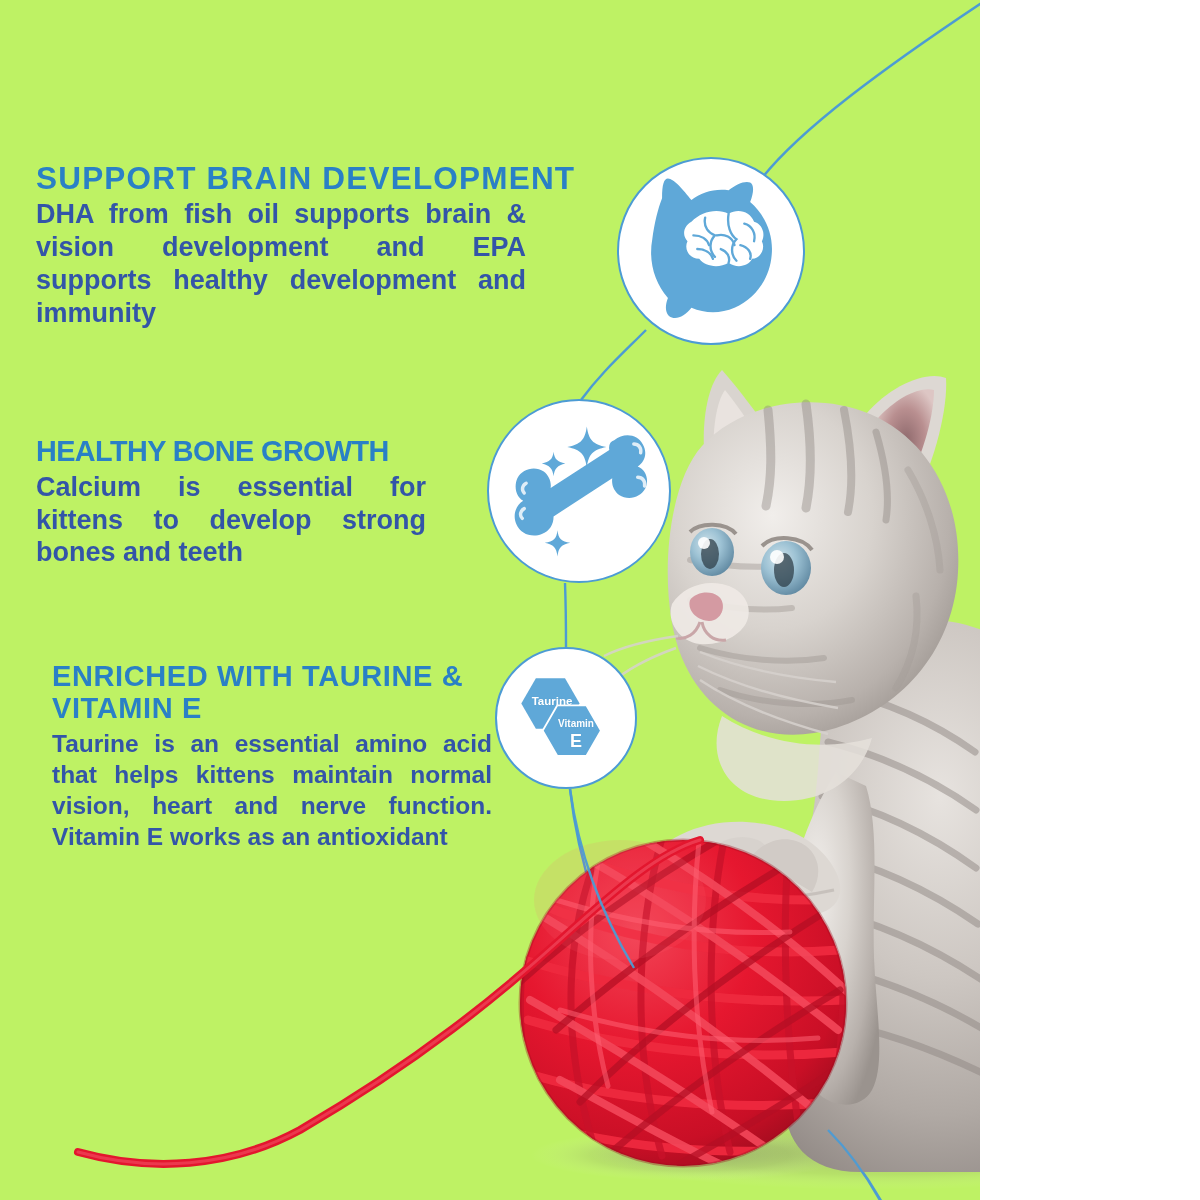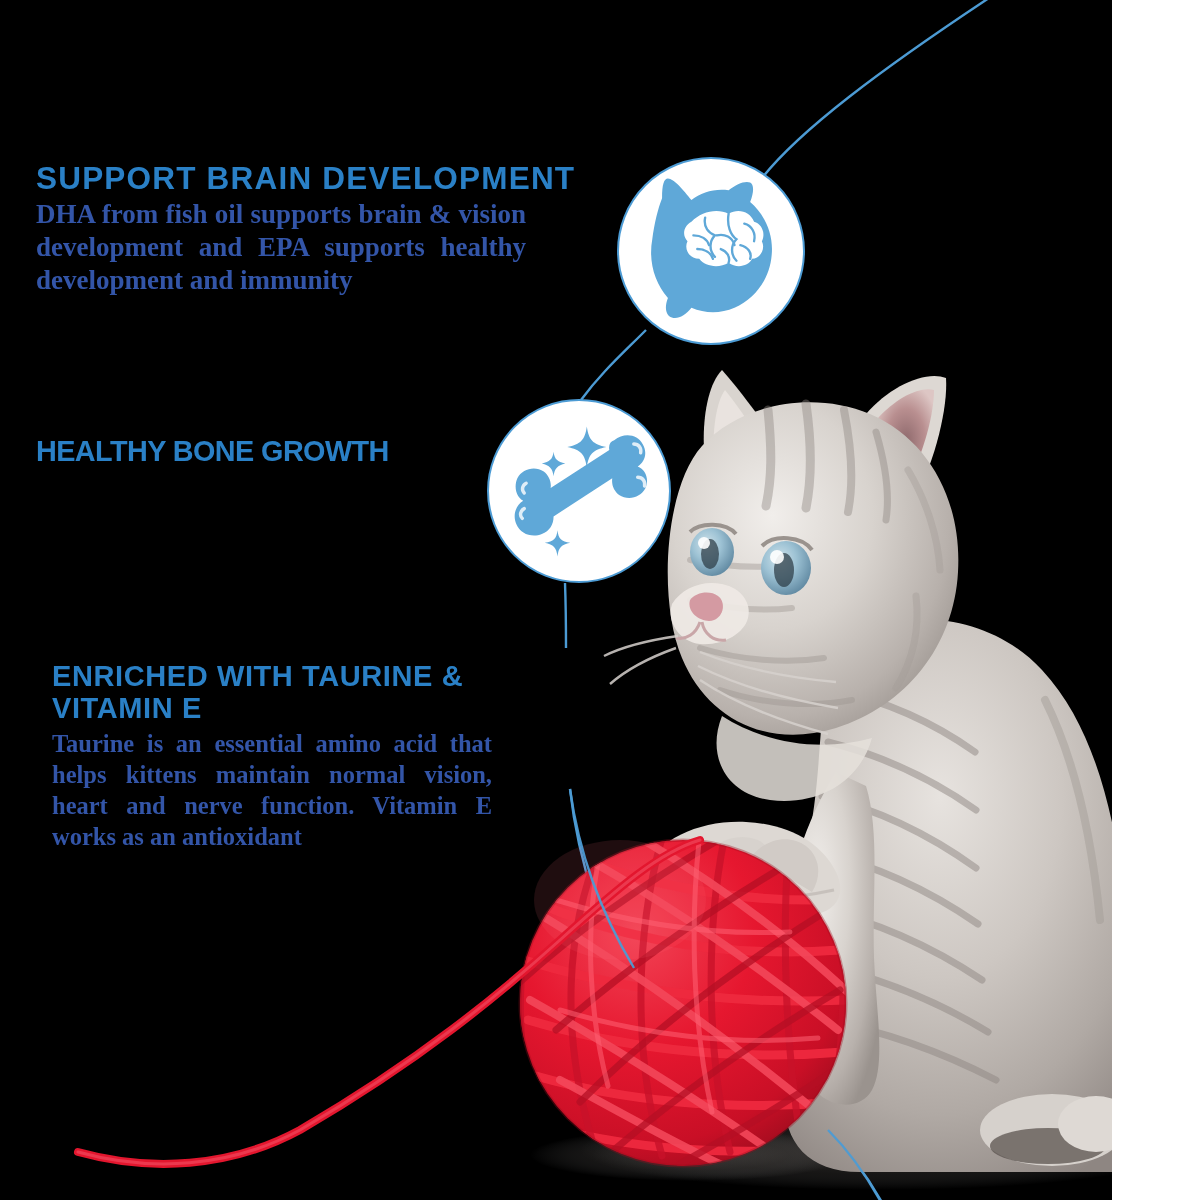--- a/index.html
+++ b/index.html
@@ -4,21 +4,21 @@
 <title>Kitten Nutrition Infographic</title>
 <style>
   html,body{margin:0;padding:0;}
   body{
     width:1200px;height:1200px;
     background:#ffffff;
     font-family:"Liberation Sans", sans-serif;
     overflow:hidden;
     position:relative;
   }
-  #stage{position:relative;width:1112px;height:1200px;background:#000000;overflow:hidden;}
+  #stage{position:relative;width:980px;height:1200px;background:#bef264;overflow:hidden;}
 
   
   .layer{position:absolute;left:0;top:0;width:1200px;height:1200px;}
   #photo-layer{z-index:2;}
   #line-layer{z-index:1;}
   #line-layer-top{z-index:3;}
   #text-layer{z-index:5;}
   #icon-layer{z-index:6;}
 
   
@@ -28,21 +28,20 @@
     color:#2a80c6;
     font-weight:bold;
     letter-spacing:.1px;
     line-height:1.02;
   }
   .feature p{
     margin:0;
     color:#3355a8;
     font-weight:bold;
     line-height:1.22;
-    font-family:Liberation Serif, serif;
   }
 
   #feat-brain{left:36px;top:162px;width:590px;}
   #feat-brain h2{font-size:31.5px;letter-spacing:1.2px;}
   #feat-brain p{font-size:27px;width:490px;text-align:justify;}
 
   #feat-bone{left:36px;top:436px;width:470px;}
   #feat-bone h2{font-size:30px;letter-spacing:-0.6px;transform:scaleX(.96);transform-origin:left center;}
   #feat-bone p{font-size:27px;width:390px;text-align:justify;}
 
@@ -284,20 +283,21 @@
 
   <div class="layer" id="text-layer">
 
     <div class="feature" id="feat-brain">
       <h2>SUPPORT BRAIN DEVELOPMENT</h2>
       <p>DHA from fish oil supports brain &amp; vision development and EPA supports healthy development and immunity</p>
     </div>
 
     <div class="feature" id="feat-bone">
       <h2>HEALTHY BONE GROWTH</h2>
+      <p>Calcium is essential for kittens to develop strong bones and teeth</p>
     </div>
 
     <div class="feature" id="feat-taurine">
       <h2>ENRICHED WITH TAURINE &amp; VITAMIN E</h2>
       <p class="nojust">Taurine is an essential amino acid that helps kittens maintain normal vision, heart and nerve function. Vitamin E works as an antioxidant</p>
     </div>
   </div>
 
   <div class="layer" id="icon-layer">
 
@@ -350,15 +350,24 @@
           <path d="M100 26 C102 40 106 44 120 47 C106 50 102 54 100 68
                    C98 54 94 50 80 47 C94 44 98 40 100 26 Z"></path>
           <path d="M66 52 C67 60 70 62 78 64 C70 66 67 69 66 77
                    C65 69 62 66 54 64 C62 62 65 60 66 52 Z"></path>
           <path d="M70 132 C71 141 74 143 83 145 C74 147 71 150 70 159
                    C69 150 66 147 57 145 C66 143 69 141 70 132 Z"></path>
         </g>
       </svg>
     </div>
 
+    <div class="bubble" id="bubble-taurine">
+      <svg viewBox="0 0 142 142">
+        <polygon points="40,30 70,30 85,56 70,82 40,82 25,56" fill="#5fa8d8"></polygon>
+        <polygon points="62,58 92,58 107,84 92,110 62,110 47,84" fill="#5fa8d8" stroke="#ffffff" stroke-width="2"></polygon>
+      </svg>
+      <span class="hex-label" style="left:14px;top:47px;width:82px;font-size:11.5px;">Taurine</span>
+      <span class="hex-label" style="left:42px;top:70px;width:74px;font-size:10px;">Vitamin</span>
+      <span class="hex-label" style="left:42px;top:83px;width:74px;font-size:18px;">E</span>
+    </div>
   </div>
 
 </div>
 
 </body></html>

